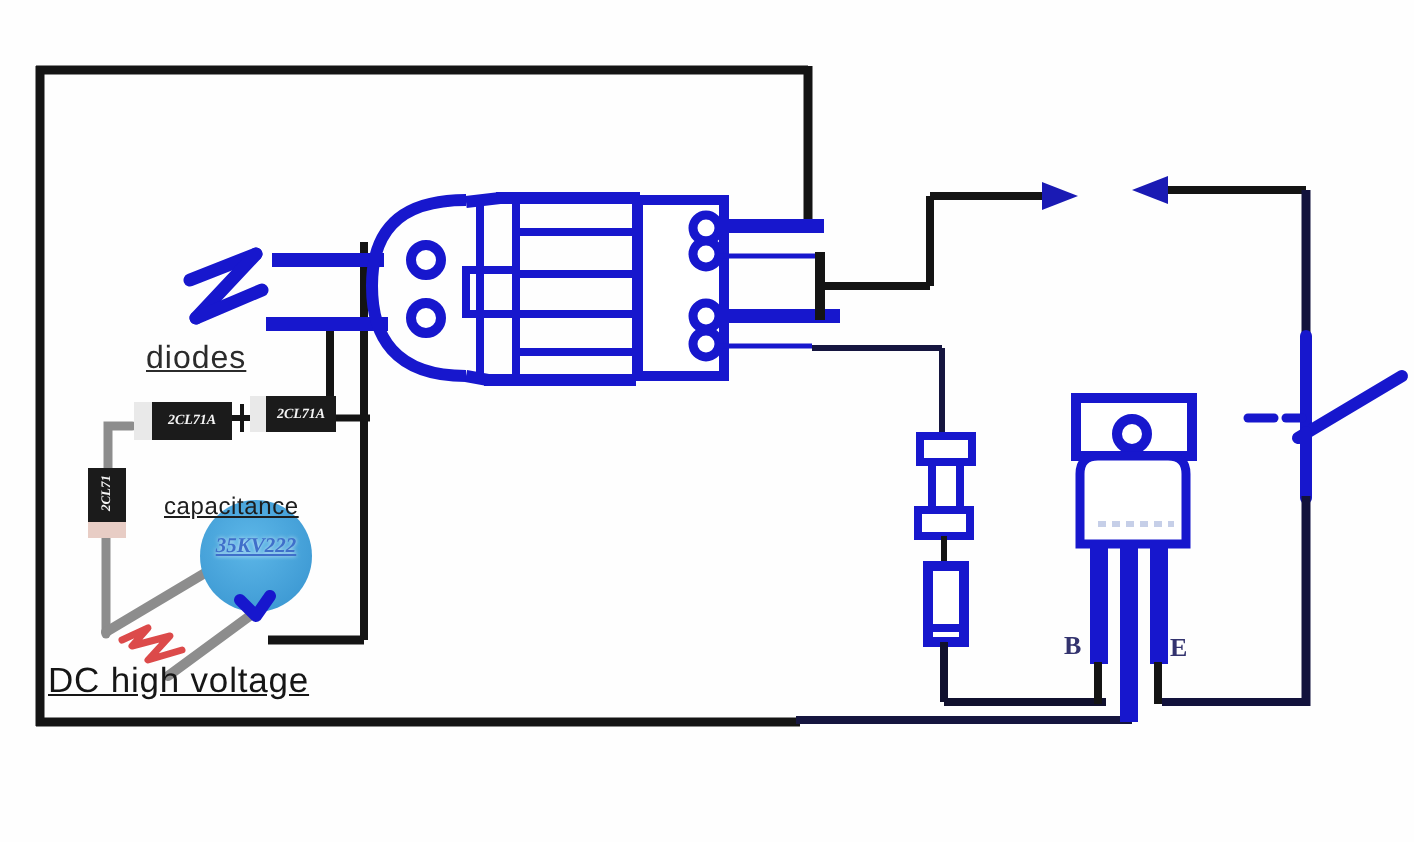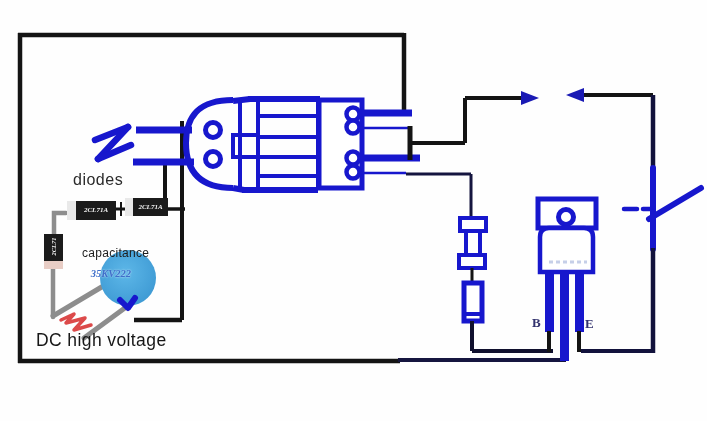--- a/index.html
+++ b/index.html
@@ -1,33 +1,33 @@
 <!DOCTYPE html>
 <html><head>
 <meta charset="utf-8">
 <style>
   html,body{margin:0;padding:0;background:#ffffff;}
   .stage{
     position:relative;width:707px;height:421px;background:#fefefe;
     font-family:"Liberation Sans",sans-serif;overflow:hidden;
   }
   .stage svg{position:absolute;left:0;top:0;}
-  .lbl{position:absolute;white-space:nowrap;}
+  .lbl{position:absolute;white-space:nowrap;text-decoration:underline;}
   .lbl-diodes{left:73px;top:171px;font-size:16px;color:#2b2b2b;letter-spacing:.5px;}
   .lbl-capacitance{left:82px;top:246px;font-size:12px;color:#1d1d1d;letter-spacing:.3px;}
-  .lbl-dc{left:36px;top:330px;font-size:17.5px;color:#161616;letter-spacing:.4px;}
+  .lbl-dc{left:24px;top:330px;font-size:17.5px;color:#161616;letter-spacing:.4px;}
   .lbl-diode-model{
     position:absolute;color:#f4f4f4;font-family:"Liberation Serif",serif;
     font-style:italic;font-weight:bold;font-size:7px;text-align:center;
   }
   .lbl-d1{left:77px;top:206px;width:38px;}
   .lbl-d2{left:134px;top:203px;width:33px;}
   .lbl-dv{left:39px;top:243px;width:29px;transform:rotate(-90deg);font-size:6.5px;}
   .lbl-capval{
-    left:81px;top:268px;width:60px;text-align:center;font-size:10.5px;
+    left:98px;top:268px;width:60px;text-align:center;font-size:10.5px;
     font-style:italic;font-weight:bold;color:#3f6fca;
     font-family:"Liberation Serif",serif;text-shadow:0 0 2px rgba(255,255,255,.8);
   }
   .lbl-pin{position:absolute;font-family:"Liberation Serif",serif;font-weight:bold;
     font-size:13px;color:#33336e;}
   .lbl-b{left:532px;top:315px;}
   .lbl-e{left:585px;top:316px;}
 </style>
 </head>
 <body>

